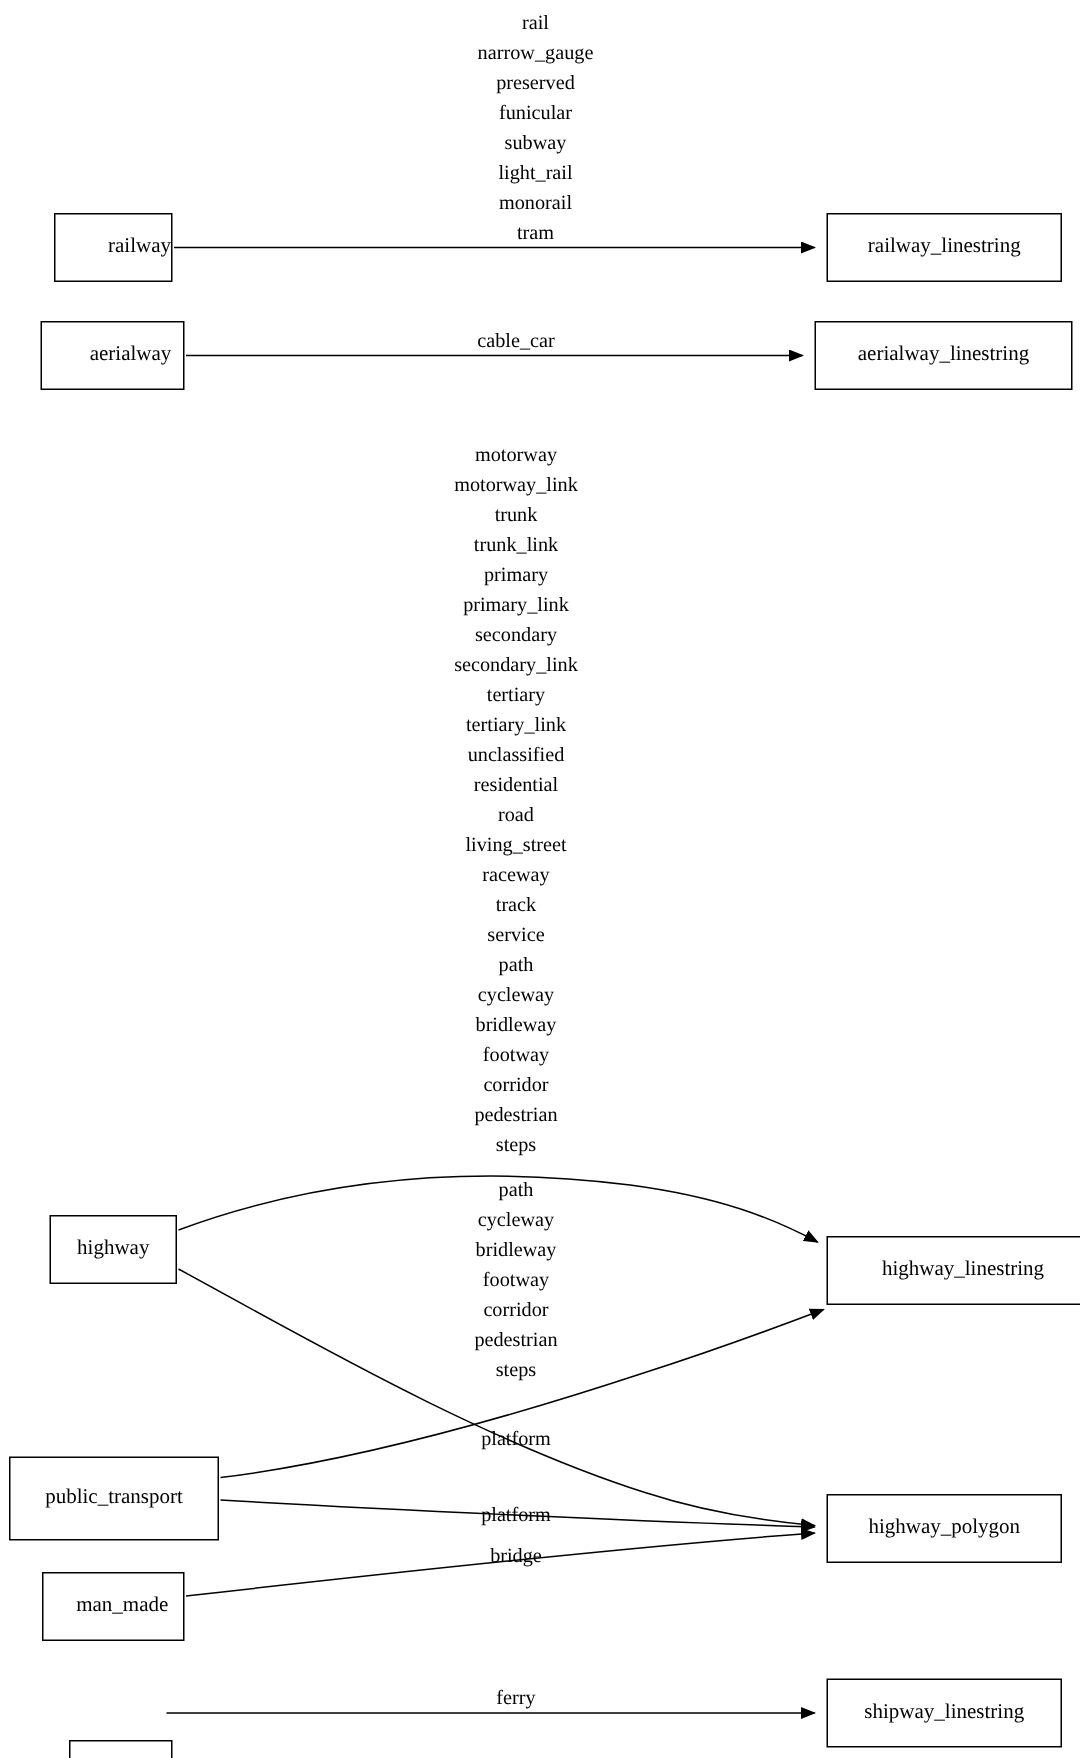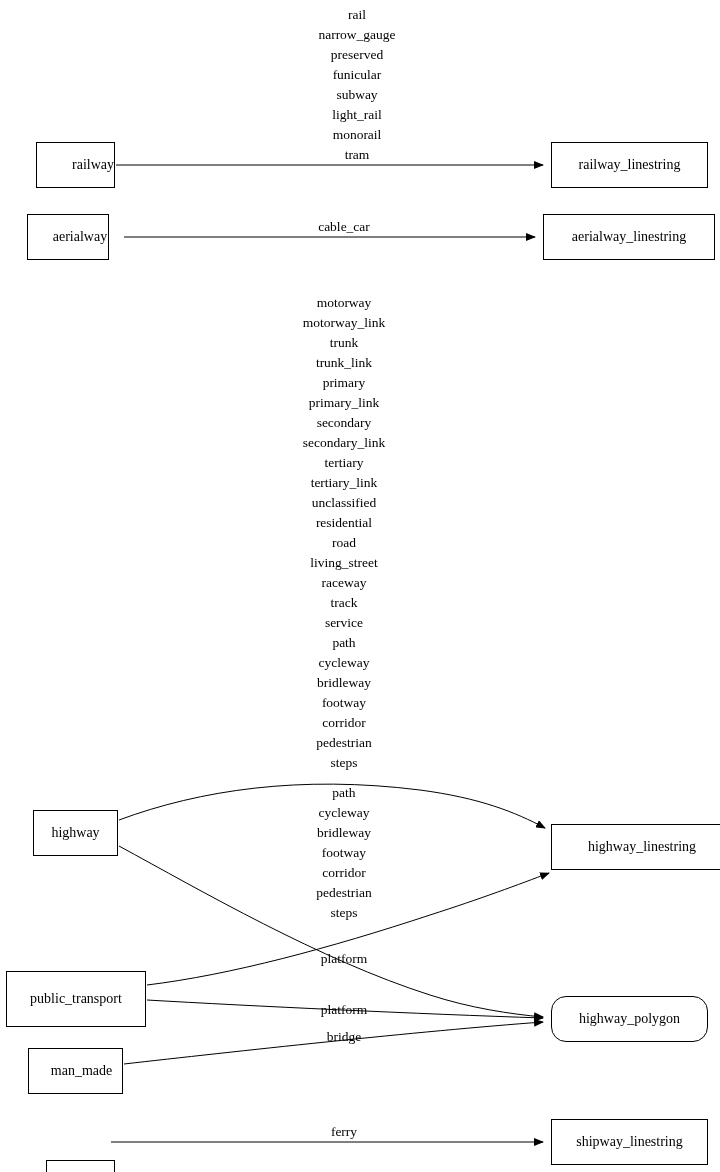--- a/index.html
+++ b/index.html
@@ -113,36 +113,36 @@
       <div class="edge-label" style="left: 344px; top: 1027px;">bridge</div>
       <div class="edge-label" style="left: 344px; top: 1122px;">ferry</div>
     </div>
   <div id="nodes">
       <div class="node" style="left: 36px; top: 142px; width: 79px; height: 46px; justify-content: flex-end;">
         <span>railway</span>
       </div>
       <div class="node" style="left: 551px; top: 142px; width: 157px; height: 46px;">
         <span>railway_linestring</span>
       </div>
-      <div class="node" style="left: 27px; top: 214px; width: 82px; height: 46px; padding-left: 24px;">
+      <div class="node" style="left: 27px; top: 214px; width: 96px; height: 46px; padding-left: 24px;">
         <span>aerialway</span>
       </div>
       <div class="node" style="left: 543px; top: 214px; width: 172px; height: 46px;">
         <span>aerialway_linestring</span>
       </div>
       <div class="node" style="left: 33px; top: 810px; width: 85px; height: 46px;">
         <span>highway</span>
       </div>
       <div class="node" style="left: 551px; top: 824px; width: 182px; height: 46px;">
         <span>highway_linestring</span>
       </div>
       <div class="node" style="left: 6px; top: 971px; width: 140px; height: 56px;">
         <span>public_transport</span>
       </div>
-      <div class="node" style="left: 551px; top: 996px; width: 157px; height: 46px; border-radius: 15px;">
+      <div class="node" style="left: 551px; top: 996px; width: 157px; height: 46px;">
         <span>highway_polygon</span>
       </div>
       <div class="node" style="left: 28px; top: 1048px; width: 95px; height: 46px; padding-left: 12px;">
         <span>man_made</span>
       </div>
       <div class="node" style="left: 46px; top: 1119px; width: 69px; height: 60px; margin-top: 41px;">
         <span>route</span>
       </div>
       <div class="node" style="left: 551px; top: 1119px; width: 157px; height: 46px;">
         <span>shipway_linestring</span>

